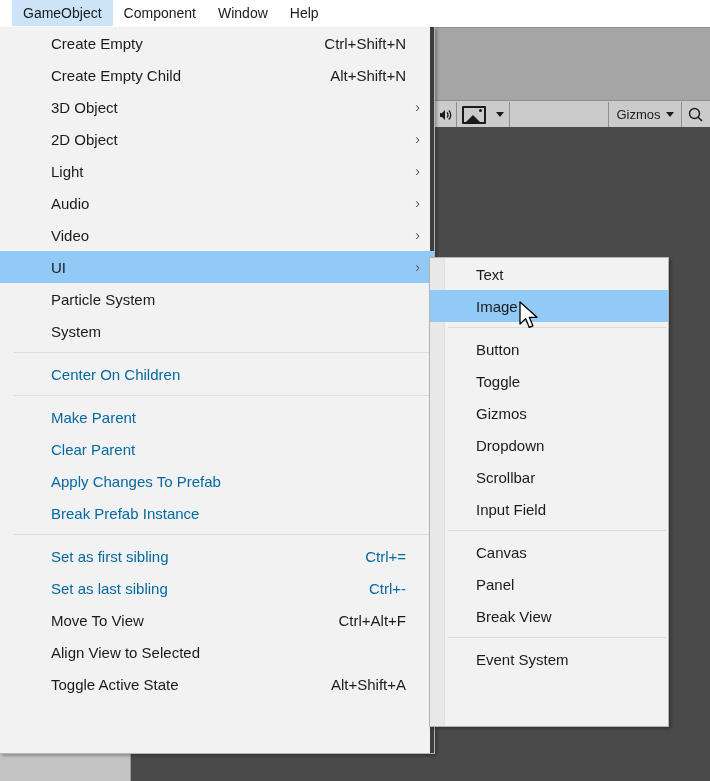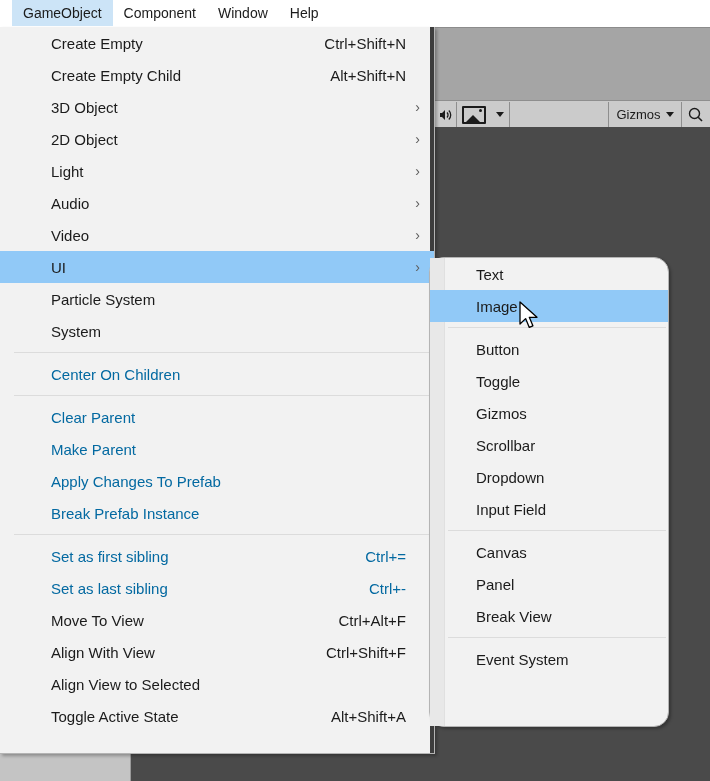--- a/index.html
+++ b/index.html
@@ -155,21 +155,20 @@
     height: 726px;
     border-left: none;
     border-top: none;
   }
 
   #ui-submenu {
     left: 429px;
     top: 257px;
     width: 238px;
     height: 468px;
-    border-radius: 15px;
   }
 
   .menu-row {
     position: relative;
     height: 32px;
     display: flex;
     align-items: center;
     box-sizing: border-box;
     white-space: nowrap;
   }
@@ -324,47 +323,43 @@
       </div>
       <div class="menu-row">
         <span class="label">System</span>
       </div>
       <div class="menu-separator"></div>
       <div class="menu-row disabled">
         <span class="label">Center On Children</span>
       </div>
       <div class="menu-separator"></div>
       <div class="menu-row disabled">
+        <span class="label">Make Parent</span>
+      </div>
+      <div class="menu-row disabled">
         <span class="label">Clear Parent</span>
-      </div>
-      <div class="menu-row disabled">
-        <span class="label">Make Parent</span>
       </div>
       <div class="menu-row disabled">
         <span class="label">Apply Changes To Prefab</span>
       </div>
       <div class="menu-row disabled">
         <span class="label">Break Prefab Instance</span>
       </div>
       <div class="menu-separator"></div>
       <div class="menu-row disabled">
         <span class="label">Set as first sibling</span>
         <span class="shortcut">Ctrl+=</span>
       </div>
       <div class="menu-row disabled">
         <span class="label">Set as last sibling</span>
         <span class="shortcut">Ctrl+-</span>
       </div>
       <div class="menu-row">
         <span class="label">Move To View</span>
         <span class="shortcut">Ctrl+Alt+F</span>
-      </div>
-      <div class="menu-row">
-        <span class="label">Align With View</span>
-        <span class="shortcut">Ctrl+Shift+F</span>
       </div>
       <div class="menu-row">
         <span class="label">Align View to Selected</span>
       </div>
       <div class="menu-row">
         <span class="label">Toggle Active State</span>
         <span class="shortcut">Alt+Shift+A</span>
       </div>
     </div>
 
@@ -380,24 +375,24 @@
       <div class="menu-row">
         <span class="label">Button</span>
       </div>
       <div class="menu-row">
         <span class="label">Toggle</span>
       </div>
       <div class="menu-row">
         <span class="label">Gizmos</span>
       </div>
       <div class="menu-row">
+        <span class="label">Dropdown</span>
+      </div>
+      <div class="menu-row">
         <span class="label">Scrollbar</span>
-      </div>
-      <div class="menu-row">
-        <span class="label">Dropdown</span>
       </div>
       <div class="menu-row">
         <span class="label">Input Field</span>
       </div>
       <div class="menu-separator"></div>
       <div class="menu-row">
         <span class="label">Canvas</span>
       </div>
       <div class="menu-row">
         <span class="label">Panel</span>

